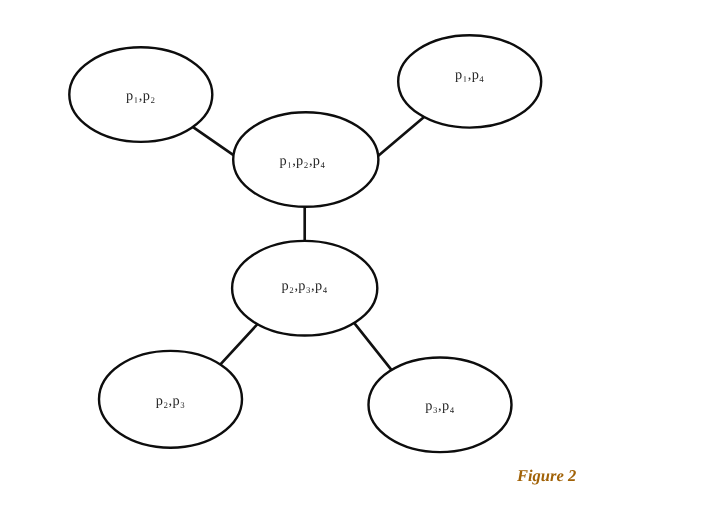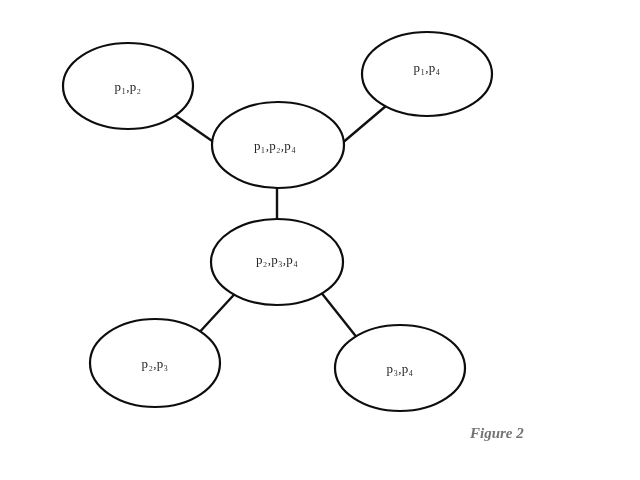--- a/index.html
+++ b/index.html
@@ -39,21 +39,21 @@
     white-space: nowrap;
     letter-spacing: 0.3px;
   }
   .figure-caption {
     position: absolute;
     left: 470px;
     top: 425px;
     font-size: 15px;
     font-weight: bold;
     font-style: italic;
-    color: #737373;
+    color: #a16207;
     white-space: nowrap;
   }
 </style>
 </head>
 <body>
 
 <div id="stage">
 
   <svg id="graph-svg" width="640" height="480" viewBox="0 0 640 480">
 

